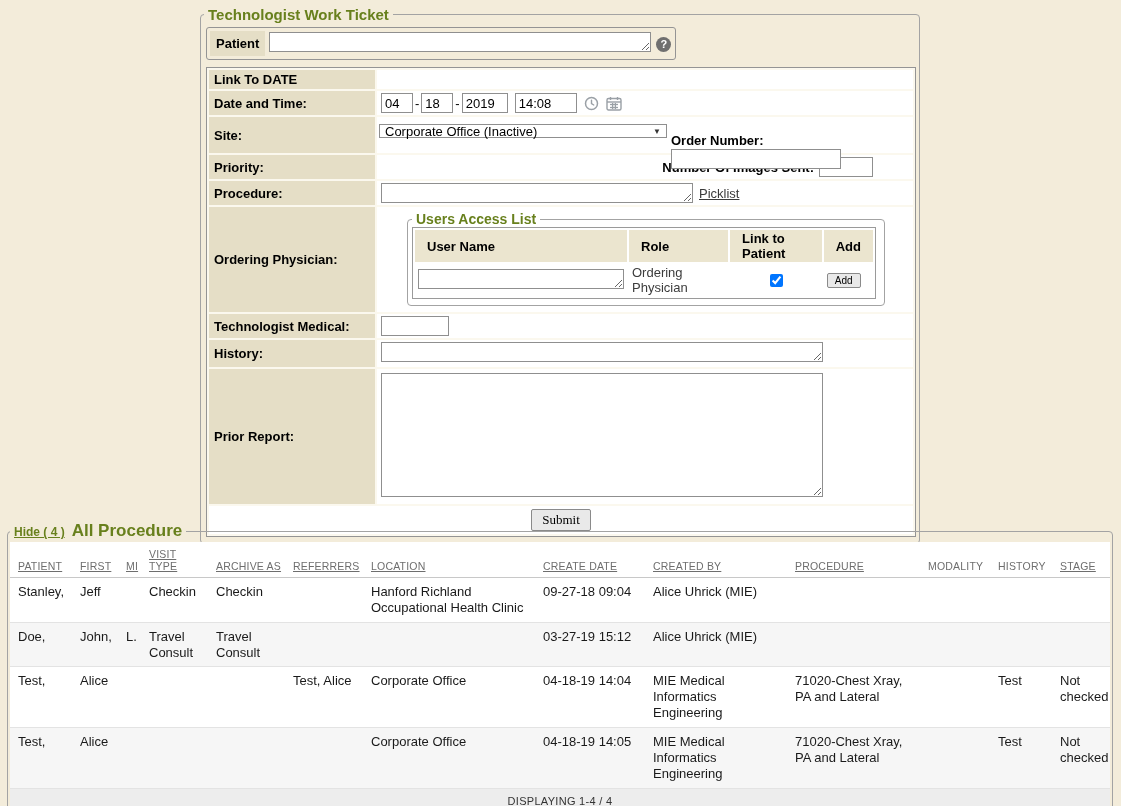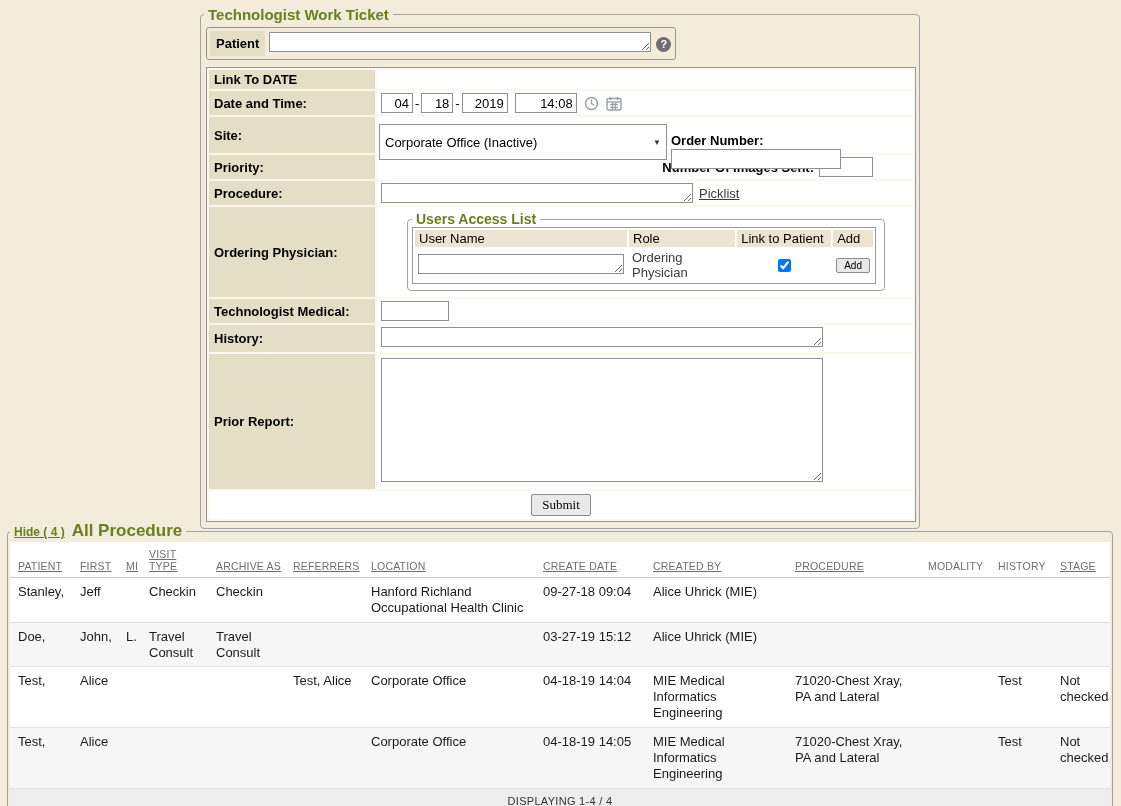--- a/index.html
+++ b/index.html
@@ -36,39 +36,38 @@
   table.main-form td.lbl {
     width:166px; background:#e5dec6; font-weight:bold;
     padding:2px 5px; vertical-align:middle;
   }
   table.main-form td.cnt { background:#fff; padding:2px 4px; vertical-align:middle; }
 
   input[type=text], textarea {
     border:1px solid #8f8f8f; background:#fff; color:#000;
     font-family:"Liberation Sans", sans-serif; font-size:13px;
     padding:1px 3px;
-    text-align:right;
   }
   textarea { resize:both; }
   textarea.oneline { height:20px; overflow:hidden; line-height:16px; }
 
   .row-flex { display:flex; align-items:center; }
   .dash { margin:0 2px; }
 
   .icon-btn { display:inline-flex; align-items:center; margin-left:7px; cursor:pointer; }
 
   .help-icon {
     display:inline-flex; width:15px; height:15px; border-radius:50%;
     background:#6f6f6f; color:#fff; font-size:11px; font-weight:bold;
     align-items:center; justify-content:center; line-height:15px;
   }
 
   
   .select-box {
-    width:288px; height:36px; border:1px solid #8f8f8f; background:#fff;
+    width:288px; height:14px; border:1px solid #8f8f8f; background:#fff;
     display:flex; align-items:center; justify-content:space-between;
     padding:0 5px; cursor:default;
   }
   .select-arrow { font-size:8px; color:#333; }
 
   .site-row { position:relative; height:36px; }
   .site-row .select-box { position:absolute; left:2px; top:7px; }
   .order-block { position:absolute; left:294px; top:16px; }
   .order-block .blabel { font-weight:bold; }
   .order-block input { width:170px; height:20px; display:block; margin-top:1px; }
@@ -80,21 +79,21 @@
   .link-plain { color:#3a3a3a; text-decoration:underline; cursor:pointer; }
 
   
   #users-access { width:478px; margin:2px 0 4px 26px; padding:0 4px 6px 4px; background:transparent; }
   #users-access > legend { font-size:14px; }
   table.users-table {
     width:464px; border:1px solid #9a9a9a;
     border-collapse:separate; border-spacing:2px; background:#fff;
   }
   table.users-table th {
-    background:#ebe5cf; text-align:left; font-size:13px; padding:1px 4px; font-weight:normal;
+    background:#ebe5cf; text-align:left; font-size:13px; padding:1px 12px; font-weight:bold;
   }
   table.users-table td { padding:1px 3px; vertical-align:middle; }
   .role-text { color:#3c3c3c; }
   .add-btn {
     font-size:10px; padding:1px 7px; border:1px solid #8a8a8a; border-radius:2px;
     background:#e9e9e9; cursor:pointer; font-family:"Liberation Sans", sans-serif;
   }
   .submit-btn {
     font-size:13px; padding:2px 10px; border:1px solid #8a8a8a; border-radius:2px;
     background:#e9e9e9; cursor:pointer; font-family:Liberation Serif, serif;

